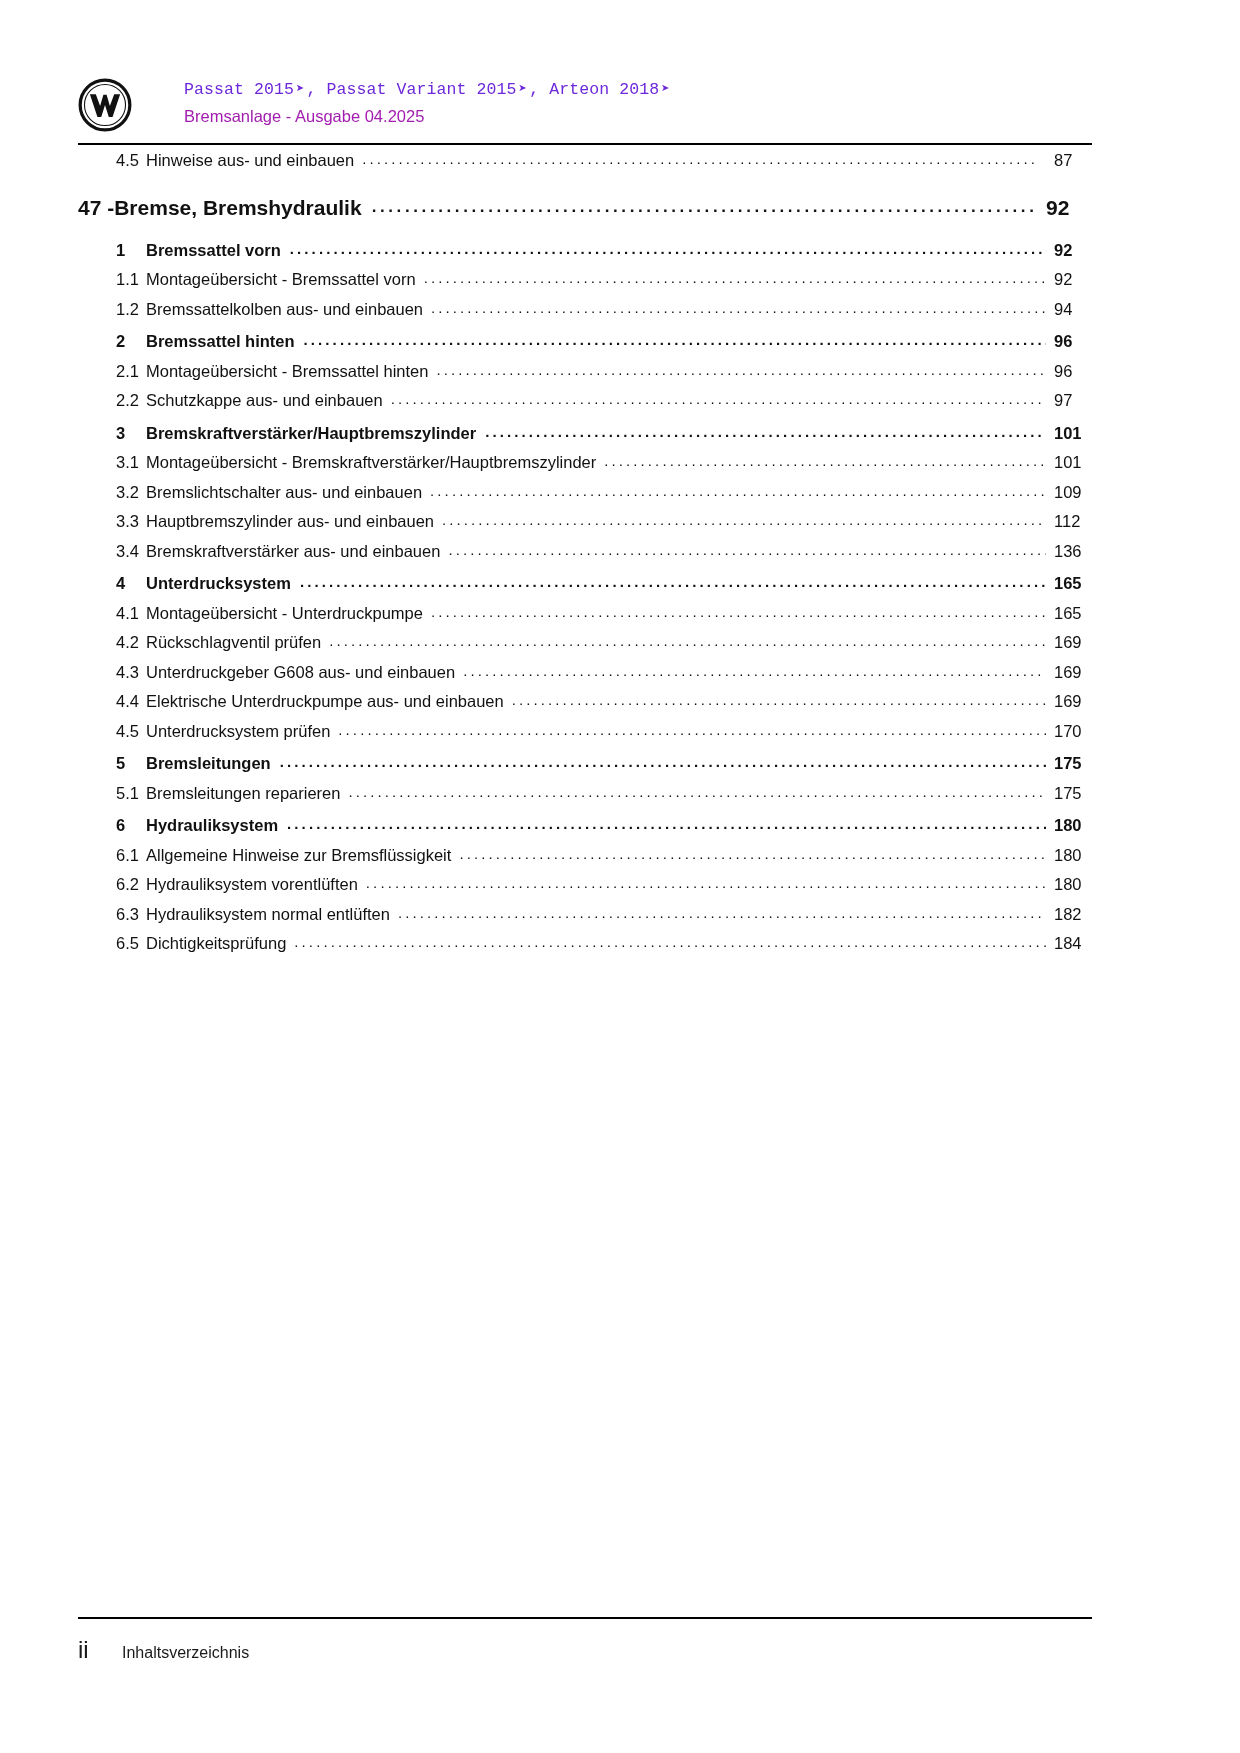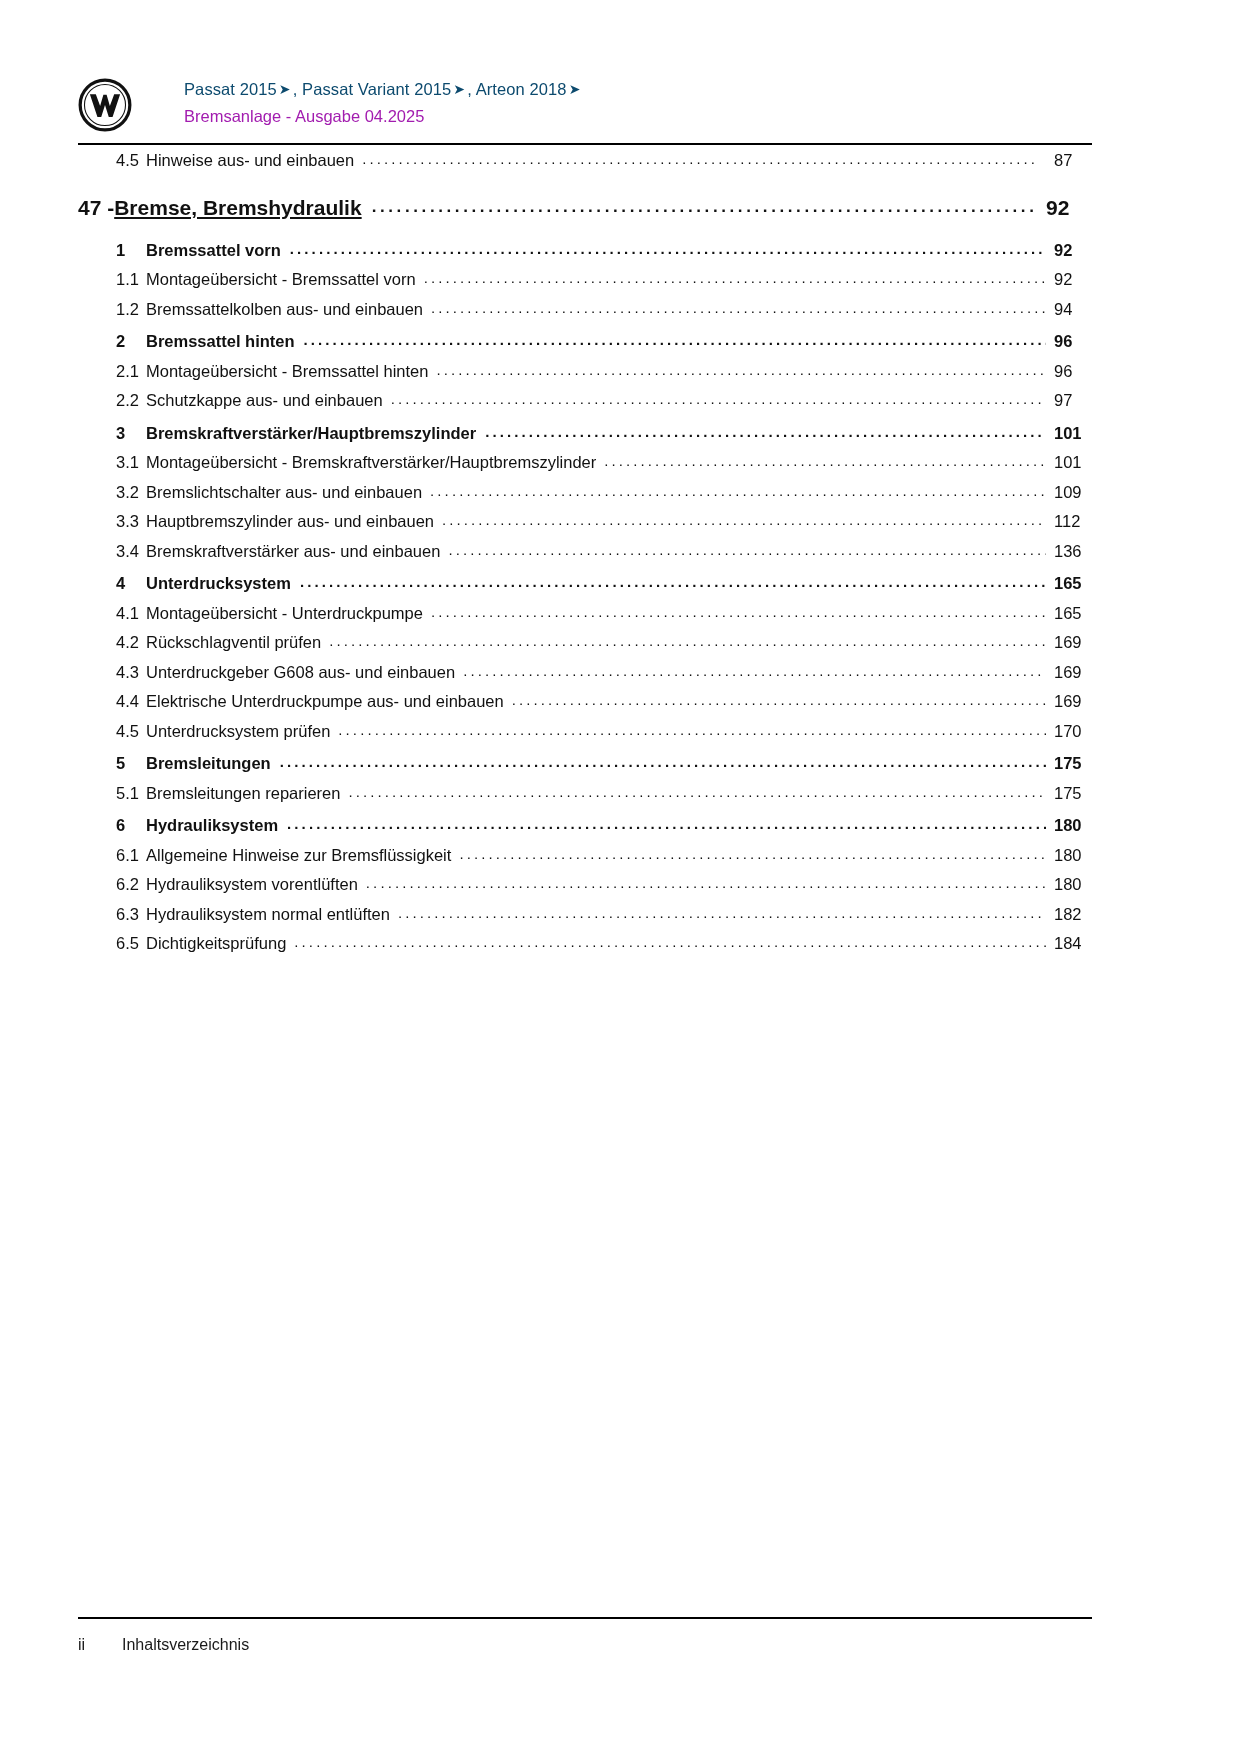--- a/index.html
+++ b/index.html
@@ -38,22 +38,23 @@
     flex: 0 0 54px;
     margin-top: 6px;
   }
   .header-text {
     margin-left: 52px;
     padding-top: 8px;
   }
   .header-line1 {
     font-size: 16.5px;
     letter-spacing: 0.1px;
-    color: #0c4a6e;
-    white-space: nowrap;
+    color: #6d28d9;
+    white-space: nowrap;
+    font-family: Liberation Mono, monospace;
   }
   .header-line1 .arrow {
     font-size: 14px;
     vertical-align: 1px;
     padding: 0 2px;
   }
   .header-line2 {
     font-size: 16.5px;
     margin-top: 8px;
     color: #a21caf;
@@ -114,21 +115,21 @@
   
   .lvl-entry { margin-bottom: 16px; }
   .lvl-entry .num { width: 68px; padding-left: 38px; }
 
   .chapter {
     margin-top: 28px;
     margin-bottom: 24px;
     font-size: 21px;
     font-weight: bold;
   }
-  .chapter .title { padding-right: 10px; text-decoration: underline; }
+  .chapter .title { padding-right: 10px; }
   .chapter .dots { letter-spacing: 3.6px; font-size: 17px; top: -3px; }
   .chapter .pg { min-width: 54px; }
 
   .sec1 {
     font-weight: bold;
     margin-top: 16px;
     margin-bottom: 13px;
   }
   .sec1 .num { width: 68px; padding-left: 38px; }
   .sec1 .title { padding-right: 9px; text-align: center; }
@@ -149,21 +150,21 @@
   }
   .footer {
     position: absolute;
     left: 78px;
     top: 1636px;
     width: 1014px;
     display: flex;
     align-items: baseline;
   }
   .footer .page-no {
-    font-size: 16px;
+    font-size: 24px;
     width: 44px;
   }
   .footer .footer-label {
     font-size: 16px;
   }
 
   
   .vw-logo svg { display: block; }
 </style>
 </head>

